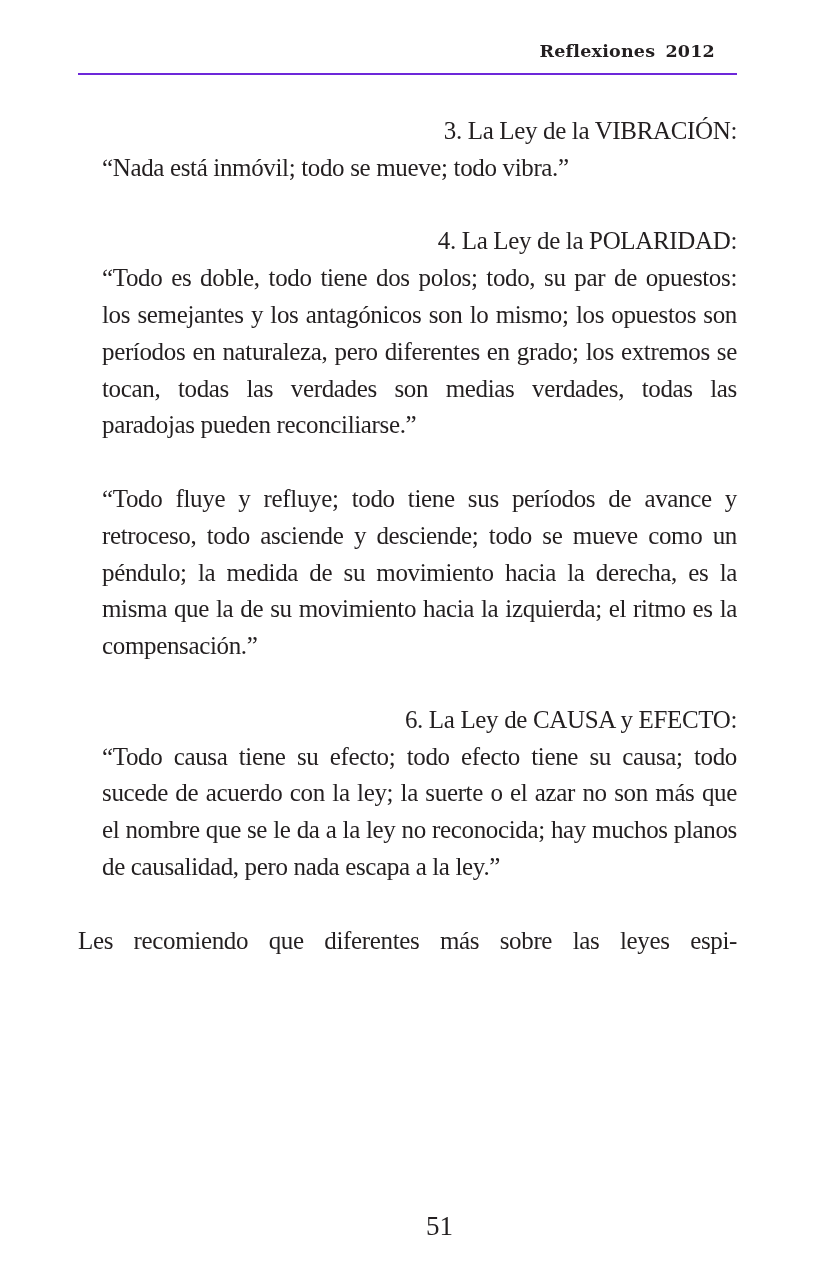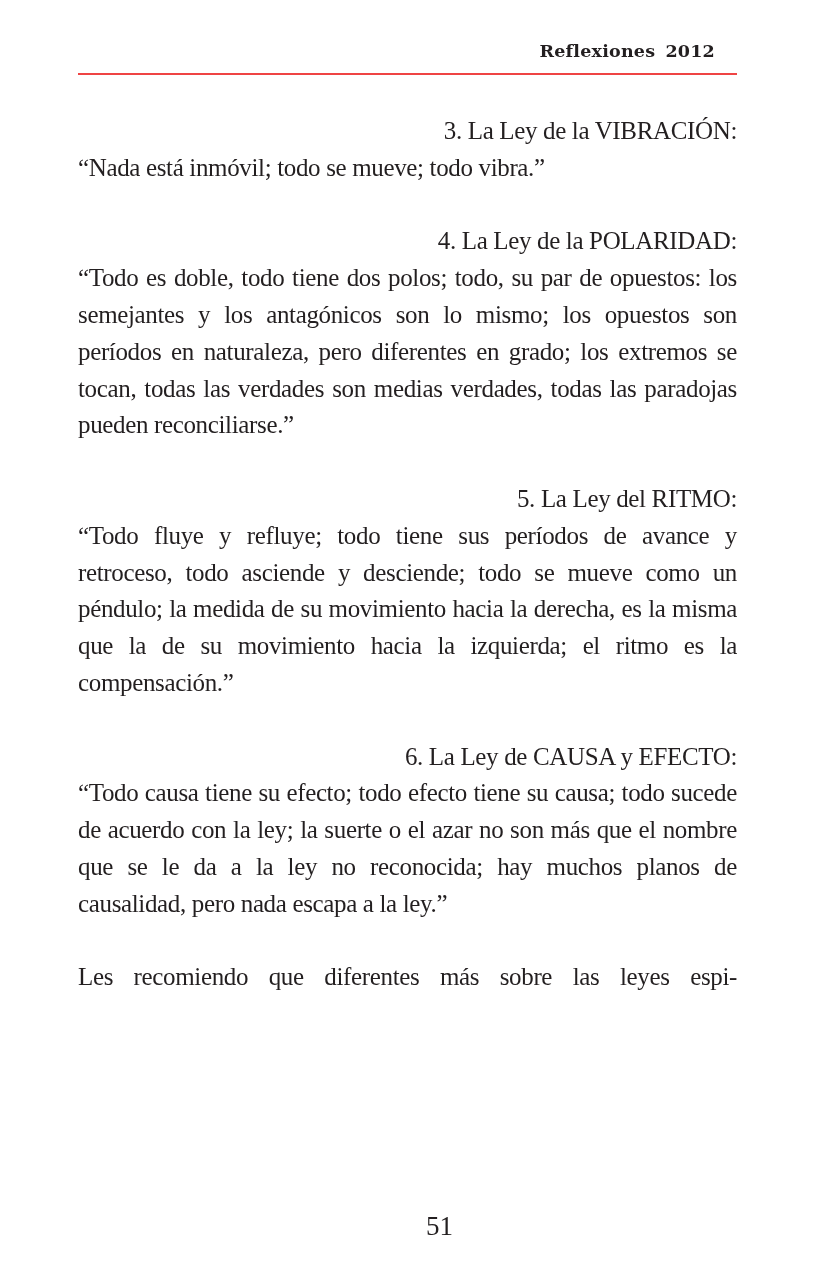--- a/index.html
+++ b/index.html
@@ -14,21 +14,21 @@
       overflow: hidden;
       color: #231f20;
       font-family: "Liberation Serif", "DejaVu Serif", serif;
     }
     .running-header {
       position: absolute;
       left: 78px;
       top: 40px;
       width: 659px;
       height: 33px;
-      border-bottom: 2px solid #ef4444;
+      border-bottom: 2px solid #6d28d9;
     }
     .running-header .title {
       position: absolute;
       right: 22px;
       top: 1px;
       font-family: "DejaVu Serif", "Liberation Serif", serif;
       font-weight: bold;
       font-size: 17.5px;
       letter-spacing: 0.2px;
       color: #231f20;
@@ -49,20 +49,21 @@
     .law-title {
       display: block;
       text-align: right;
       white-space: nowrap;
     }
     .law-quote {
       display: block;
       text-align: justify;
       text-align-last: left;
       hyphens: manual;
+      margin-left: 24px;
     }
     .closing {
       display: block;
       text-align: justify;
       text-align-last: justify;
       margin: 0;
     }
     .page-number {
       position: absolute;
       left: 0;
@@ -84,21 +85,20 @@
 <div class="body-text">
   <div class="law">
     <span class="law-title">3. La Ley de la VIBRACIÓN:</span>
     <span class="law-quote">“Nada está inmóvil; todo se mueve; todo vibra.”</span>
   </div>
   <div class="law">
     <span class="law-title">4. La Ley de la POLARIDAD:</span>
     <span class="law-quote">“Todo es doble, todo tiene dos polos; todo, su par de opuestos: los semejantes y los antagónicos son lo mismo; los opuestos son períodos en naturaleza, pero diferentes en grado; los extremos se tocan, todas las verdades son medias verdades, todas las paradojas pueden reconciliarse.”</span>
   </div>
   <div class="law">
-    <span class="law-title">5. La Ley del RITMO:</span>
     <span class="law-quote">“Todo fluye y refluye; todo tiene sus períodos de avance y retroceso, todo asciende y desciende; todo se mueve como un péndulo; la medida de su movimiento hacia la derecha, es la misma que la de su movimiento hacia la izquierda; el ritmo es la compensación.”</span>
   </div>
   <div class="law">
     <span class="law-title">6. La Ley de CAUSA y EFECTO:</span>
     <span class="law-quote">“Todo causa tiene su efecto; todo efecto tiene su causa; todo sucede de acuerdo con la ley; la suerte o el azar no son más que el nombre que se le da a la ley no reconocida; hay muchos planos de causalidad, pero nada escapa a la ley.”</span>
   </div>
   <p class="closing">Les recomiendo que diferentes más sobre las leyes espi-</p>
 </div>
 
 <div class="page-number">51</div>

